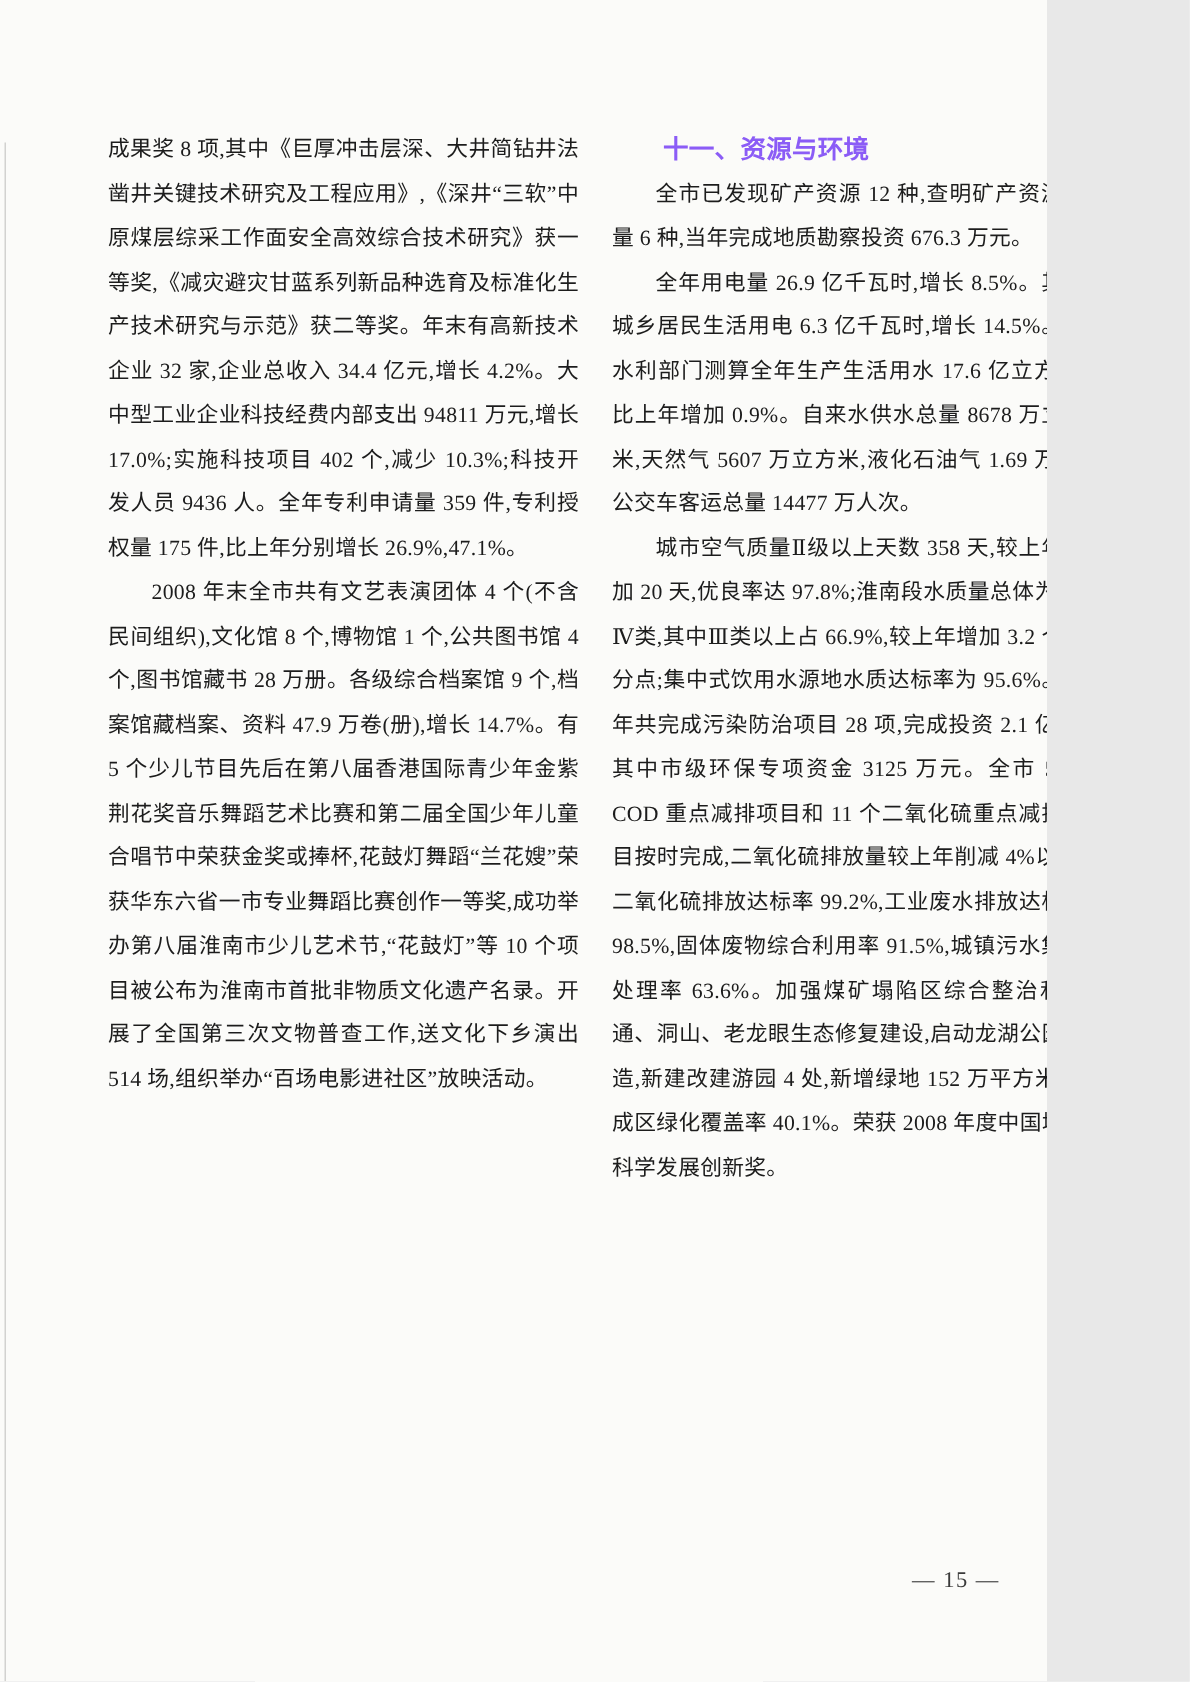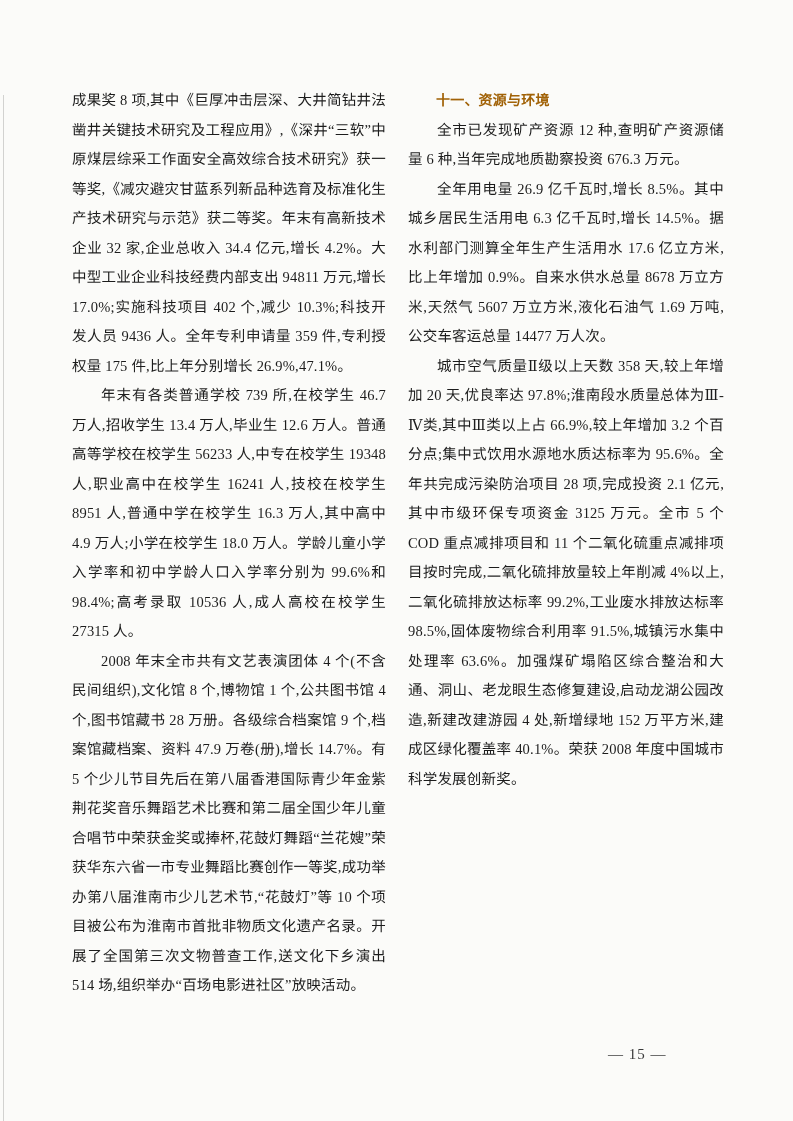--- a/index.html
+++ b/index.html
@@ -2,21 +2,21 @@
 <html lang="zh-CN"><head>
 <meta charset="utf-8">
 <style>
   html, body {
     margin: 0;
     padding: 0;
     background: #e8e8e8;
   }
   .page {
     position: relative;
-    width: 793px;
+    width: 698px;
     height: 1121px;
     background: #fbfbf9;
     overflow: hidden;
     font-family: "Liberation Serif", "DejaVu Serif", serif;
     color: #1c1c1c;
   }
   .scan-edge {
     position: absolute;
     left: 3px;
     top: 95px;
@@ -39,23 +39,23 @@
     text-indent: 2em;
   }
   .para.cont {
     text-indent: 0;
   }
   .heading {
     margin: 0;
     text-indent: 2em;
     font-family: "DejaVu Sans", "Liberation Sans", sans-serif;
     font-weight: 700;
-    font-size: 14px;
+    font-size: 17px;
     line-height: 29.5px;
-    color: #a16207;
+    color: #8b5cf6;
   }
   .footer-page-number {
     position: absolute;
     top: 1042px;
     left: 608px;
     width: 160px;
     font-size: 15px;
     line-height: 24px;
     color: #3a3a3a;
     letter-spacing: 1px;
@@ -63,21 +63,20 @@
 </style>
 </head>
 <body>
 
 <div class="page">
 
   <div class="scan-edge"></div>
 
   <div class="col col-left">
     <p class="para cont">成果奖 8 项,其中《巨厚冲击层深、大井简钻井法凿井关键技术研究及工程应用》,《深井“三软”中原煤层综采工作面安全高效综合技术研究》获一等奖,《减灾避灾甘蓝系列新品种选育及标准化生产技术研究与示范》获二等奖。年末有高新技术企业 32 家,企业总收入 34.4 亿元,增长 4.2%。大中型工业企业科技经费内部支出 94811 万元,增长 17.0%;实施科技项目 402 个,减少 10.3%;科技开发人员 9436 人。全年专利申请量 359 件,专利授权量 175 件,比上年分别增长 26.9%,47.1%。</p>
-    <p class="para">年末有各类普通学校 739 所,在校学生 46.7 万人,招收学生 13.4 万人,毕业生 12.6 万人。普通高等学校在校学生 56233 人,中专在校学生 19348 人,职业高中在校学生 16241 人,技校在校学生 8951 人,普通中学在校学生 16.3 万人,其中高中 4.9 万人;小学在校学生 18.0 万人。学龄儿童小学入学率和初中学龄人口入学率分别为 99.6%和 98.4%;高考录取 10536 人,成人高校在校学生 27315 人。</p>
     <p class="para">2008 年末全市共有文艺表演团体 4 个(不含民间组织),文化馆 8 个,博物馆 1 个,公共图书馆 4 个,图书馆藏书 28 万册。各级综合档案馆 9 个,档案馆藏档案、资料 47.9 万卷(册),增长 14.7%。有 5 个少儿节目先后在第八届香港国际青少年金紫荆花奖音乐舞蹈艺术比赛和第二届全国少年儿童合唱节中荣获金奖或捧杯,花鼓灯舞蹈“兰花嫂”荣获华东六省一市专业舞蹈比赛创作一等奖,成功举办第八届淮南市少儿艺术节,“花鼓灯”等 10 个项目被公布为淮南市首批非物质文化遗产名录。开展了全国第三次文物普查工作,送文化下乡演出 514 场,组织举办“百场电影进社区”放映活动。</p>
 
   </div>
 
   <div class="col col-right">
     <h3 class="heading">十一、资源与环境</h3>
     <p class="para">全市已发现矿产资源 12 种,查明矿产资源储量 6 种,当年完成地质勘察投资 676.3 万元。</p>
     <p class="para">全年用电量 26.9 亿千瓦时,增长 8.5%。其中城乡居民生活用电 6.3 亿千瓦时,增长 14.5%。据水利部门测算全年生产生活用水 17.6 亿立方米,比上年增加 0.9%。自来水供水总量 8678 万立方米,天然气 5607 万立方米,液化石油气 1.69 万吨,公交车客运总量 14477 万人次。</p>
     <p class="para">城市空气质量Ⅱ级以上天数 358 天,较上年增加 20 天,优良率达 97.8%;淮南段水质量总体为Ⅲ-Ⅳ类,其中Ⅲ类以上占 66.9%,较上年增加 3.2 个百分点;集中式饮用水源地水质达标率为 95.6%。全年共完成污染防治项目 28 项,完成投资 2.1 亿元,其中市级环保专项资金 3125 万元。全市 5 个 COD 重点减排项目和 11 个二氧化硫重点减排项目按时完成,二氧化硫排放量较上年削减 4%以上,二氧化硫排放达标率 99.2%,工业废水排放达标率 98.5%,固体废物综合利用率 91.5%,城镇污水集中处理率 63.6%。加强煤矿塌陷区综合整治和大通、洞山、老龙眼生态修复建设,启动龙湖公园改造,新建改建游园 4 处,新增绿地 152 万平方米,建成区绿化覆盖率 40.1%。荣获 2008 年度中国城市科学发展创新奖。</p>
 

